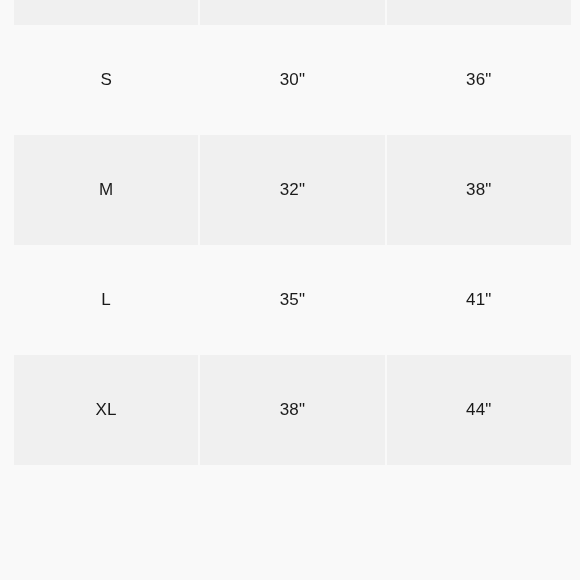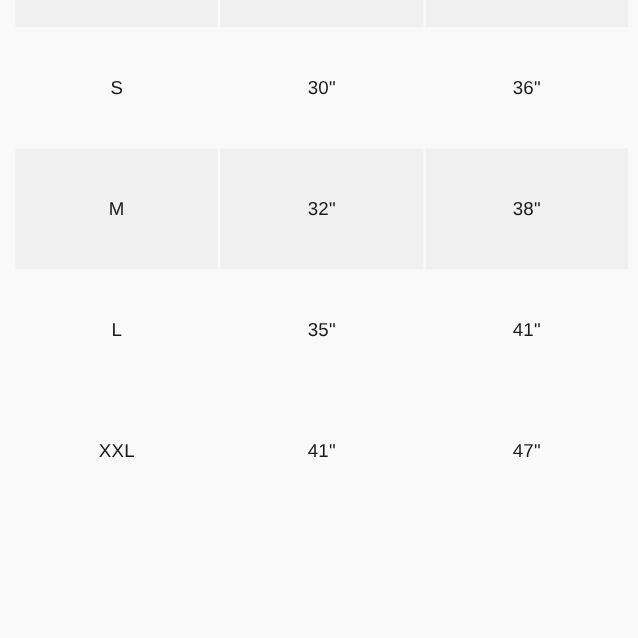--- a/index.html
+++ b/index.html
@@ -92,20 +92,20 @@
         <tr class="row row-shaded">
           <td class="cell-size-label">M</td>
           <td>32"</td>
           <td>38"</td>
         </tr>
         <tr class="row">
           <td class="cell-size-label">L</td>
           <td>35"</td>
           <td>41"</td>
         </tr>
-        <tr class="row">
-          <td class="cell-size-label">XXL</td>
-          <td>41"</td>
-          <td>47"</td>
+        <tr class="row row-shaded">
+          <td class="cell-size-label">XL</td>
+          <td>38"</td>
+          <td>44"</td>
         </tr>
       </tbody>
   </table>
 </div>
 
 </body></html>

